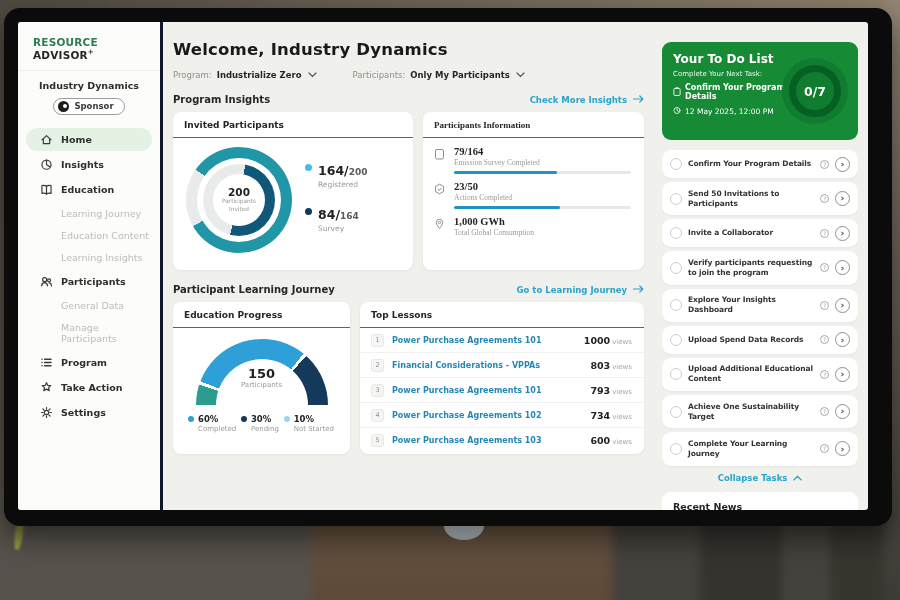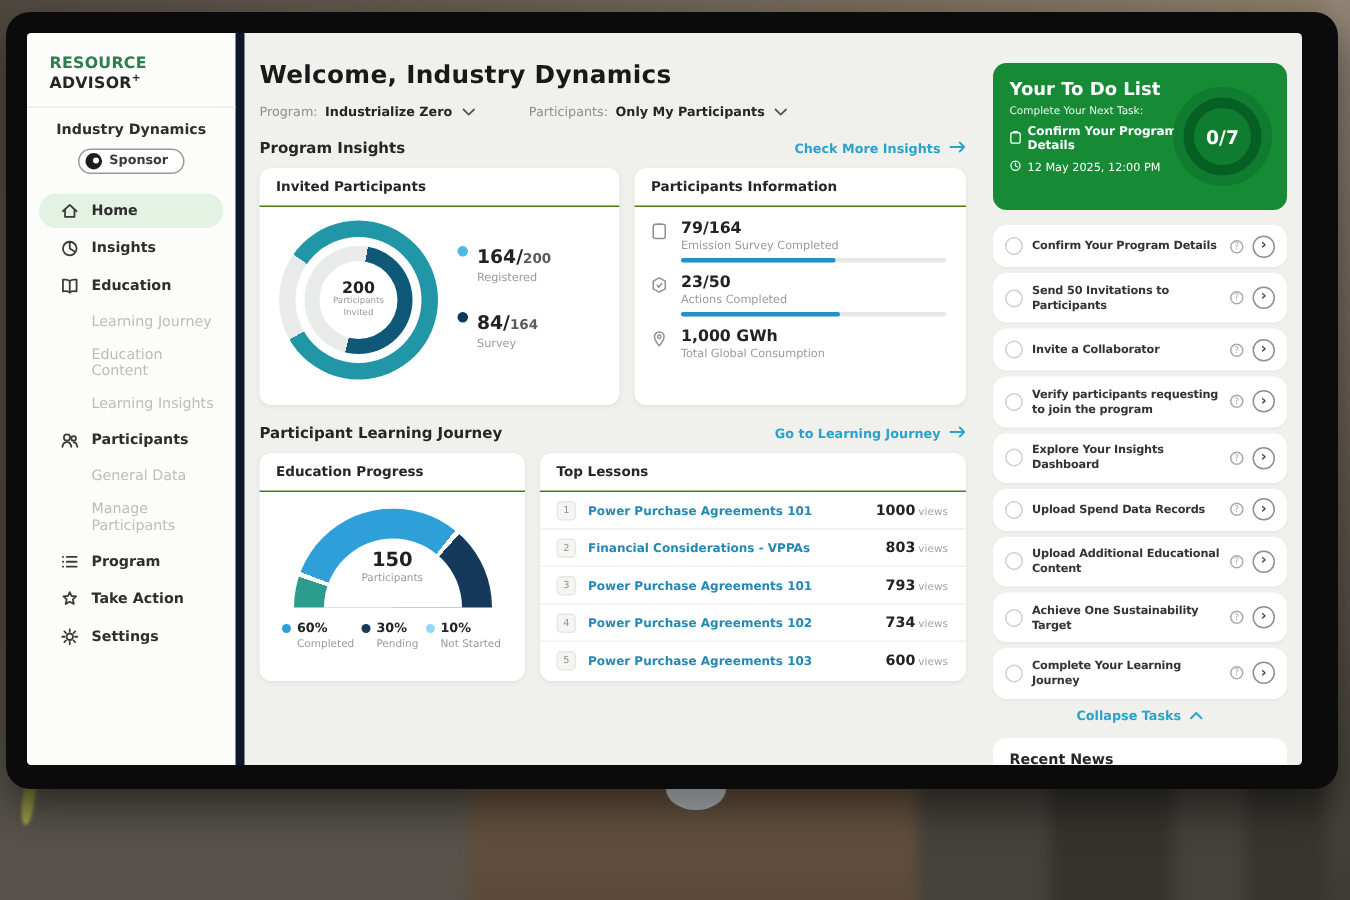--- a/index.html
+++ b/index.html
@@ -19,21 +19,21 @@
   .leaf{position:absolute;left:15px;top:516px;width:8px;height:34px;border-radius:60% 40% 50% 50%;
         background:linear-gradient(180deg,#6d6d2c,#9aa04a);transform:rotate(7deg);filter:blur(1px);z-index:1;}
   .stand{position:absolute;left:444px;top:512px;width:40px;height:28px;border-radius:50%;
          background:linear-gradient(180deg,#e6eaec,#a9afb4);z-index:1;filter:blur(.5px);}
   
   .monitor{position:absolute;left:4px;top:8px;width:888px;height:518px;background:#0b0b0b;
            border-radius:16px;z-index:2;box-shadow:0 12px 28px rgba(0,0,0,.5);}
   .screen{position:absolute;left:14px;top:14px;width:850px;height:488px;background:#f0f0ec;
           border-radius:3px;overflow:hidden;display:flex;}
   
-  .sidebar{flex:0 0 145px;background:#fcfcfa;border-right:6px solid #0f172a;padding-top:12px;box-sizing:border-box;}
+  .sidebar{flex:0 0 145px;background:#fcfcfa;border-right:3px solid #0f172a;padding-top:12px;box-sizing:border-box;}
   .logo{padding:2px 0 9px 15px;font-size:10.5px;font-weight:bold;letter-spacing:.2px;cursor:pointer;}
   .logo-res{color:#2e7d4f;} .logo-adv{color:#262626;} .logo-plus{color:#262626;font-size:7px;}
   .side-divider{height:1px;background:#ececea;margin-bottom:9px;}
   .org{text-align:center;font-size:9.5px;font-weight:700;color:#2e2e2e;}
   .badge-wrap{text-align:center;margin:6px 0 12px;}
   .badge{display:inline-flex;align-items:center;gap:5px;border:1px solid #9a9a96;border-radius:11px;
          padding:2px 10px 2px 4px;font-size:8.5px;font-weight:600;color:#3a3a3a;background:#fff;}
   .badge-dot{width:11px;height:11px;border-radius:50%;background:#1d1d1d;position:relative;}
   .badge-dot::after{content:"";position:absolute;right:2px;top:3px;width:4px;height:4px;border-radius:50%;background:#fff;}
   .nav-item{display:flex;align-items:center;gap:8px;padding:5px 8px 5px 14px;margin:2px 8px;
@@ -64,21 +64,21 @@
   .donut-center{width:52px;height:52px;border-radius:50%;background:#fff;display:flex;flex-direction:column;
                 align-items:center;justify-content:center;text-align:center;}
   .dc-val{font-size:10.5px;font-weight:700;color:#222;}
   .dc-lab{font-size:5.8px;color:#9a9a96;line-height:1.3;}
   .leg-row{display:flex;align-items:flex-start;gap:6px;margin:8px 0 15px;}
   .leg-dot{width:7px;height:7px;border-radius:50%;margin-top:4px;}
   .leg-big{font-size:12.5px;font-weight:700;color:#222;}
   .leg-small{font-size:9px;font-weight:700;color:#5a5a5a;}
   .leg-lab{font-size:7.5px;color:#9a9a96;margin-top:1px;}
   
-  .info-card{flex:1;height:158px;}
+  .info-card{flex:1;height:158px;font-family:Liberation Serif, serif;}
   .info-rows{padding:8px 13px 0 11px;}
   .info-row{display:flex;gap:8px;margin-bottom:7px;}
   .info-ic{width:12px;display:flex;margin-top:2px;}
   .info-ic svg{width:11px;height:12px;}
   .ir-body{flex:1;}
   .ir-val{font-size:10.5px;font-weight:700;color:#222;}
   .ir-lab{font-size:7.5px;color:#9a9a96;margin:1px 0 4px;}
   .bar{height:3px;background:#e7e7e5;border-radius:2px;width:100%;}
   .bar-fill{height:3px;border-radius:2px;}
   

